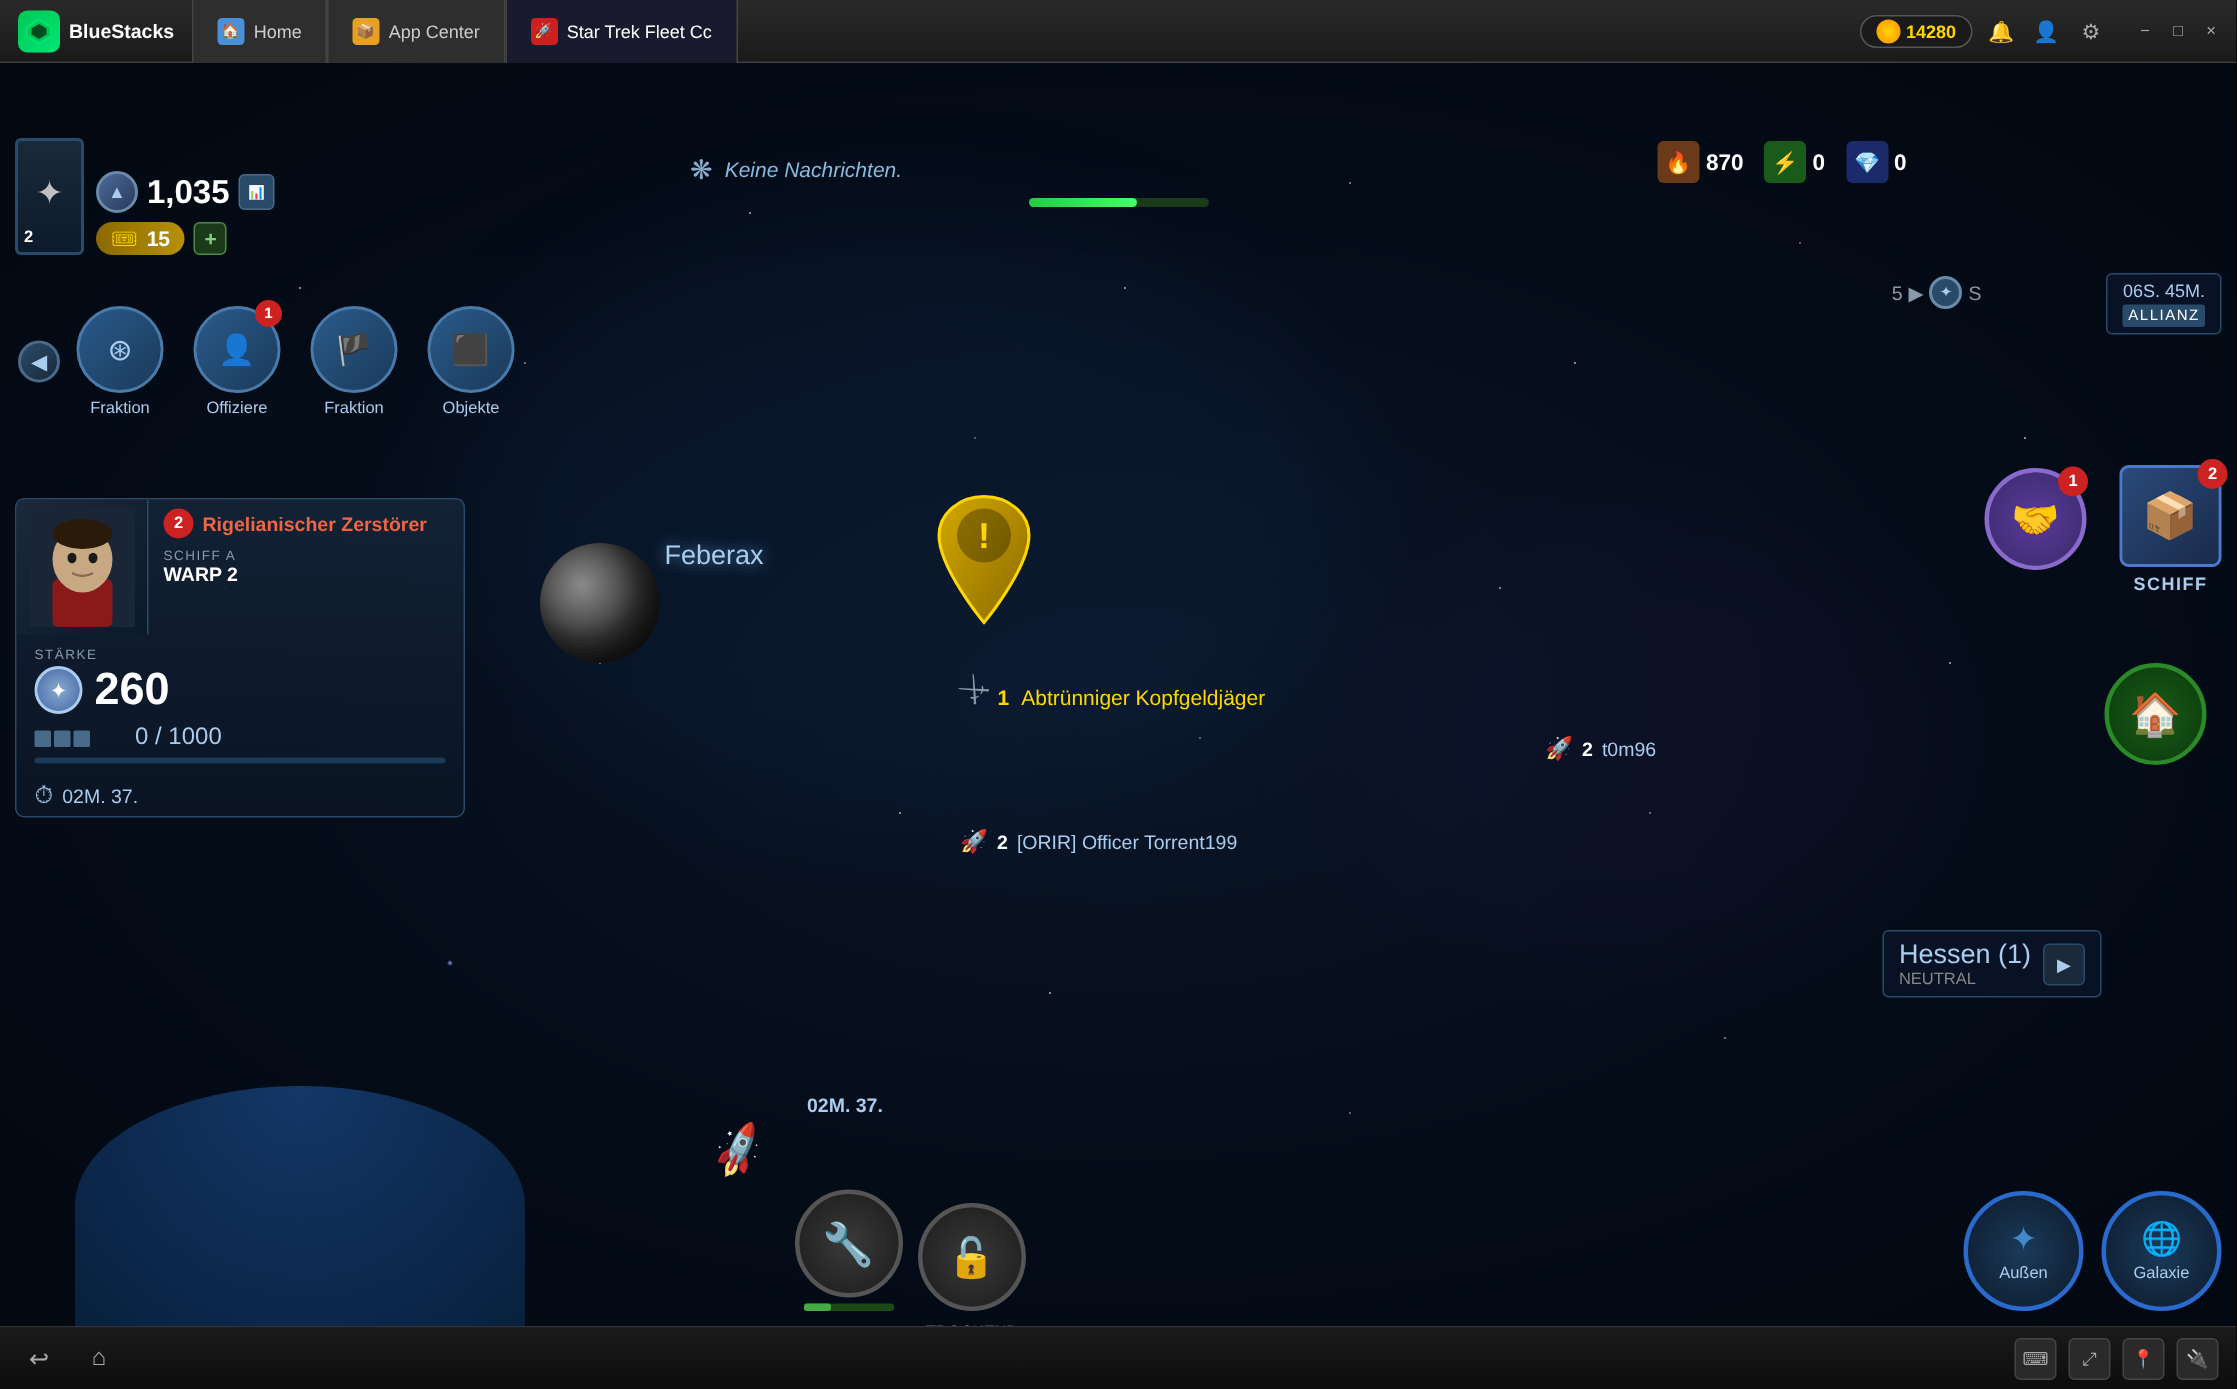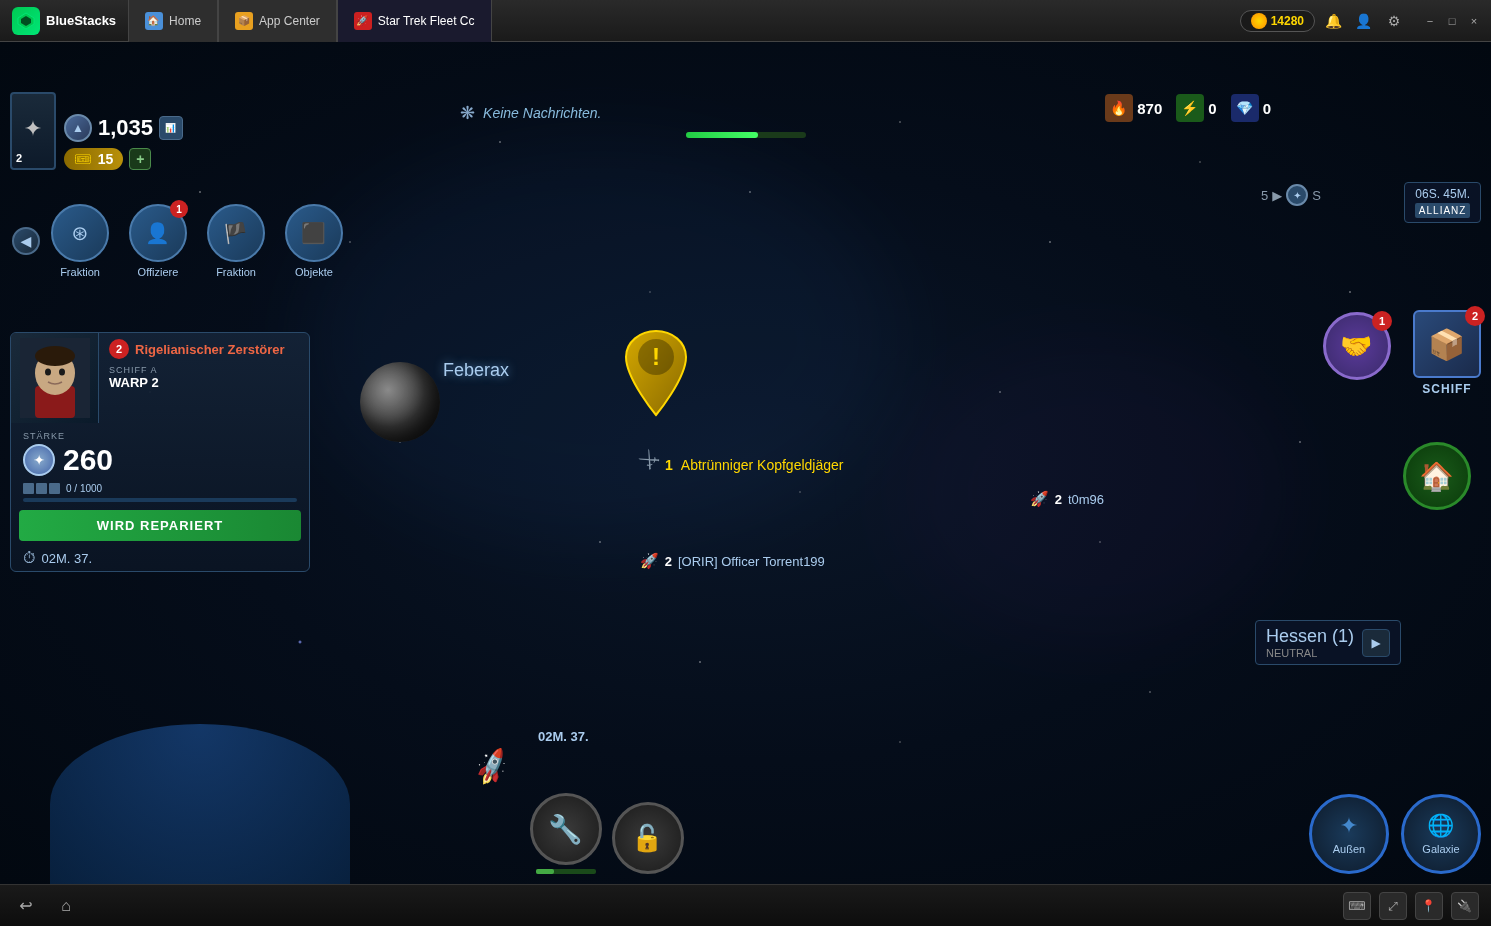--- a/index.html
+++ b/index.html
@@ -431,28 +431,27 @@
       <div style="display:flex;align-items:center;gap:8px;margin-top:2px;">
         <div style="width:32px;height:32px;background:radial-gradient(circle,#88aacc,#4466aa);border-radius:50%;border:2px solid #aaccee;display:flex;align-items:center;justify-content:center;font-size:14px;color:#fff;">✦</div>
         <span style="color:#fff;font-size:30px;font-weight:bold;">260</span>
       </div>
       <div style="display:flex;align-items:center;gap:6px;margin-top:6px;">
         <div style="display:flex;gap:2px;">
           <div style="width:11px;height:11px;background:#4a6a8a;border-radius:1px;"></div>
           <div style="width:11px;height:11px;background:#4a6a8a;border-radius:1px;"></div>
           <div style="width:11px;height:11px;background:#4a6a8a;border-radius:1px;"></div>
         </div>
-        <span style="color:#aaccee;font-size:10px;">0 / 1000</span>
+        <span style="color:#aaccee;font-size:16px;margin-left:24px;">0 / 1000</span>
       </div>
       <div style="height:4px;background:#1a3a5a;border-radius:2px;margin-top:4px;">
         <div style="height:100%;width:0%;background:#4a8acc;border-radius:2px;"></div>
       </div>
     </div>
 
-    <div style="background:linear-gradient(90deg,#22aa44,#1a8833);color:#fff;font-size:13px;font-weight:bold;text-align:center;padding:8px;margin:0 8px 4px;border-radius:4px;letter-spacing:1px;">WIRD REPARIERT</div>
     <div style="display:flex;align-items:center;gap:6px;padding:4px 12px 4px;">
       <span style="color:#aaccee;font-size:16px;">⏱</span>
       <span style="color:#aaccee;font-size:13px;">02M. 37.</span>
     </div>
 
   </div>
 
   <div style="position:absolute;top:318px;left:443px;color:#aaccee;font-size:18px;font-weight:500;text-shadow:0 0 10px rgba(100,160,220,0.8);">Feberax</div>
 
   <div style="position:absolute;top:285px;left:620px;">

